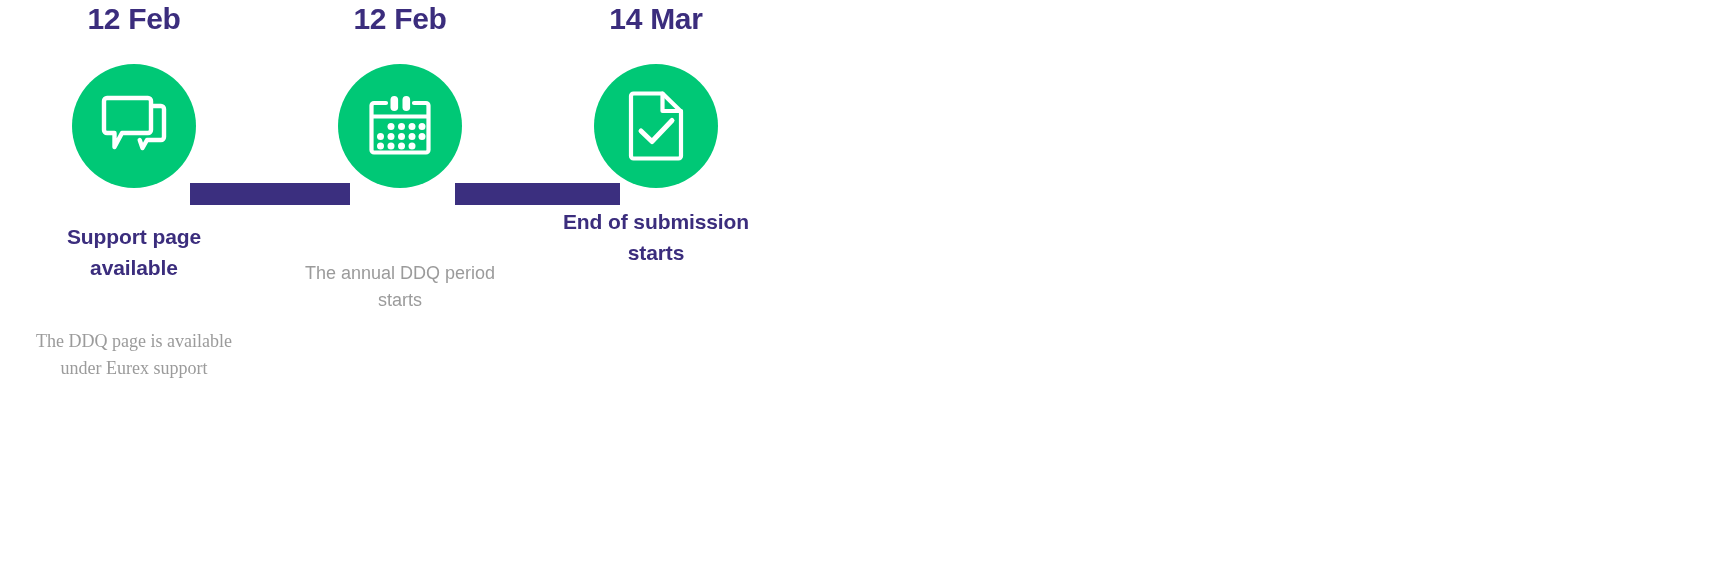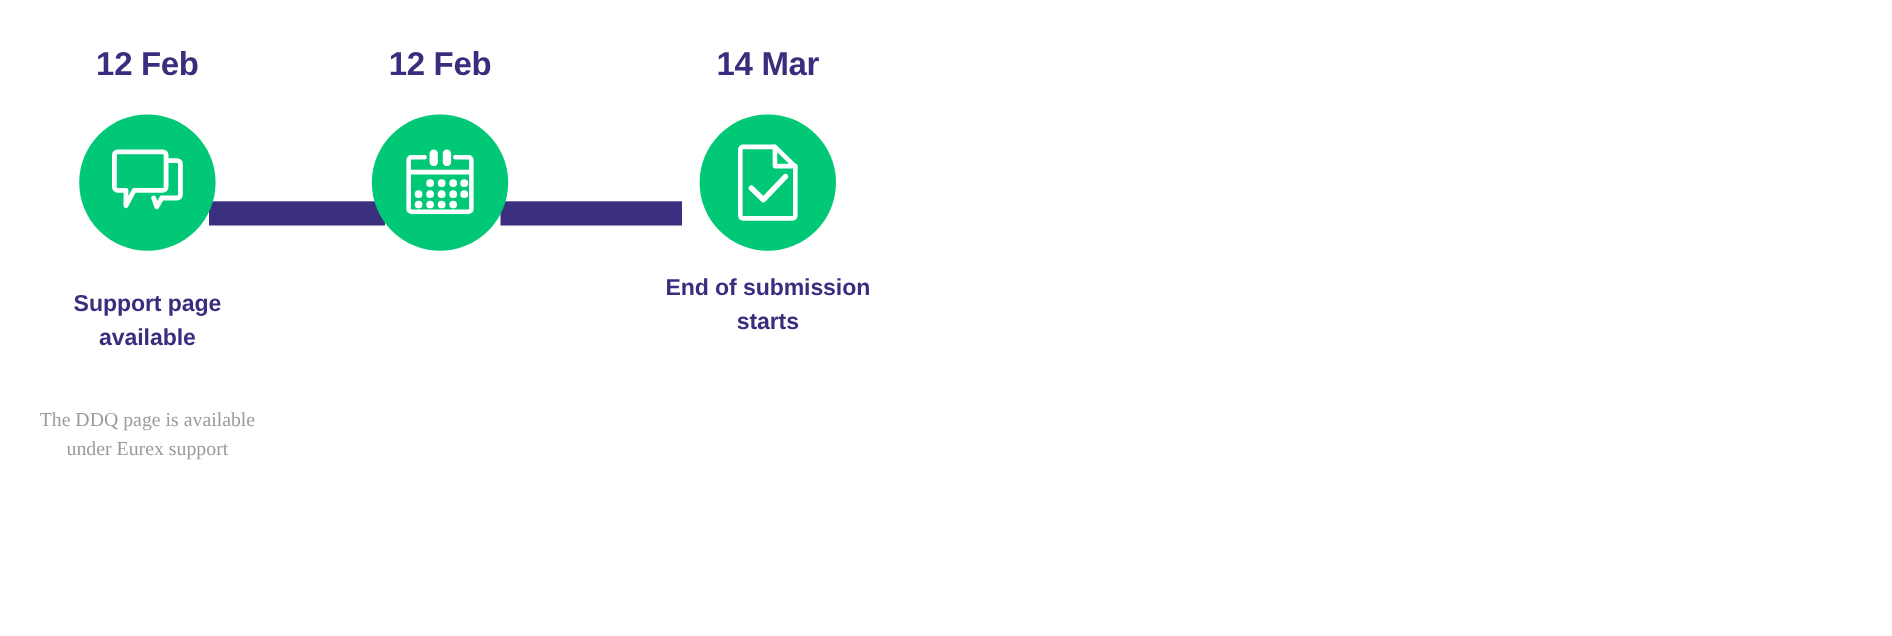--- a/index.html
+++ b/index.html
@@ -33,29 +33,28 @@
 
   
   .milestone {
     position: absolute;
     top: 0;
     width: 256px;
     text-align: center;
   }
   #milestone-1 { left: 6px; }
   #milestone-2 { left: 272px; }
-  #milestone-3 { left: 570px; }
+  #milestone-3 { left: 528px; }
 
   .date-label {
     font-size: 30px;
     font-weight: bold;
     color: #3B2D7D;
     letter-spacing: -0.3px;
     margin: 0;
-    padding-top: 40px;
     height: 38px;
     line-height: 38px;
   }
 
   .circle-wrap {
     position: relative;
     height: 166px;
     margin-top: 18px;
   }
 
@@ -142,20 +141,21 @@
             <circle cx="43" cy="42.5" r="3.5" fill="#ffffff"></circle>
             <circle cx="53" cy="42.5" r="3.5" fill="#ffffff"></circle>
             <circle cx="11.5" cy="52" r="3.5" fill="#ffffff"></circle>
             <circle cx="22" cy="52" r="3.5" fill="#ffffff"></circle>
             <circle cx="32.5" cy="52" r="3.5" fill="#ffffff"></circle>
             <circle cx="43" cy="52" r="3.5" fill="#ffffff"></circle>
           </svg>
         </span>
       </div>
     </div>
+    <div class="milestone-desc">The annual DDQ period starts</div>
   </div>
 
   <div class="milestone" id="milestone-3">
     <div class="date-label">14 Mar</div>
     <div class="circle-wrap">
       <div class="circle">
         <span>
           <svg width="56" height="70" viewBox="0 0 56 70" fill="none" xmlns="http://www.w3.org/2000/svg">
             <path d="M5.5 2.5 H34.5 L53 20.5 V65 a2.5 2.5 0 0 1 -2.5 2.5 H5.5 A2.5 2.5 0 0 1 3 65 V5 A2.5 2.5 0 0 1 5.5 2.5 Z" stroke="#ffffff" stroke-width="4.2" stroke-linejoin="round" fill="none"></path>
             <path d="M34.5 2.5 V20 H53" stroke="#ffffff" stroke-width="4.2" stroke-linejoin="round" stroke-linecap="round" fill="none"></path>

